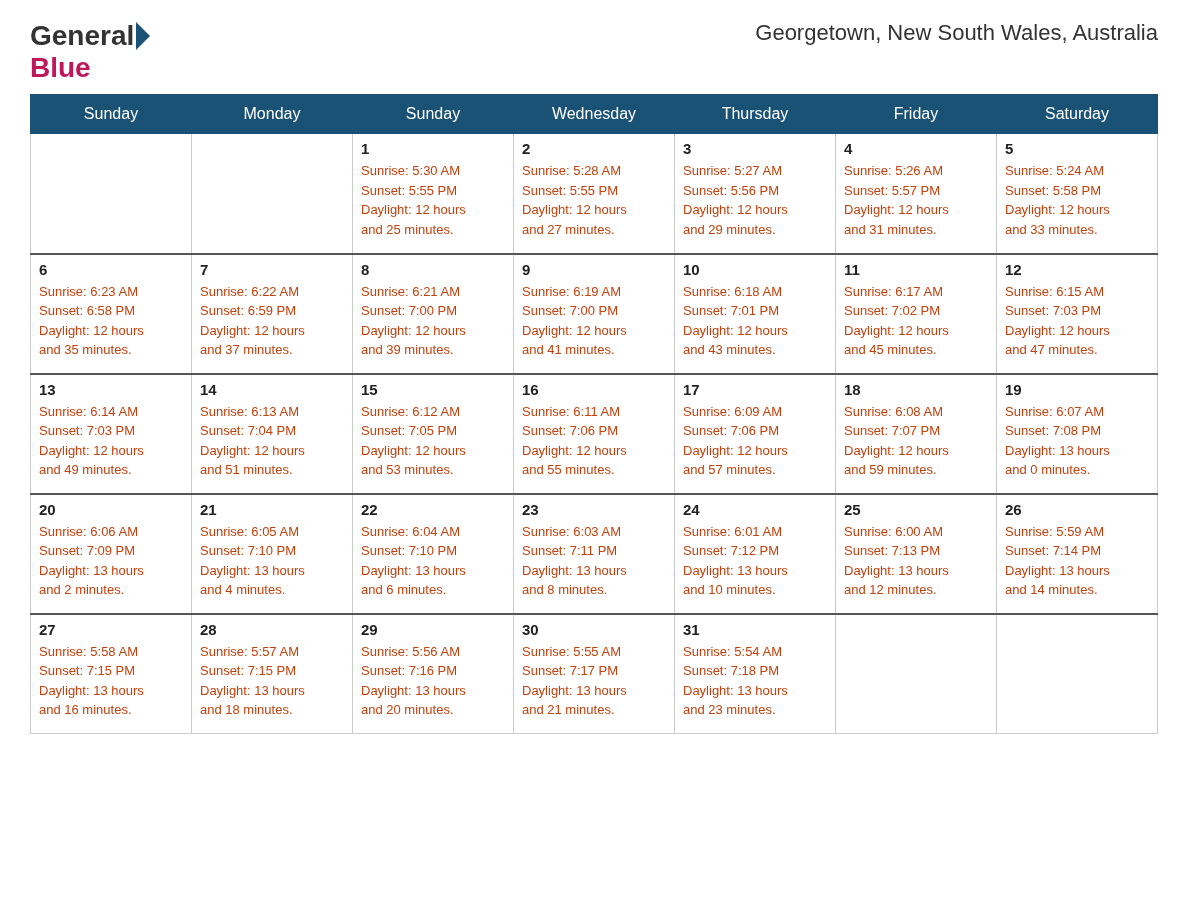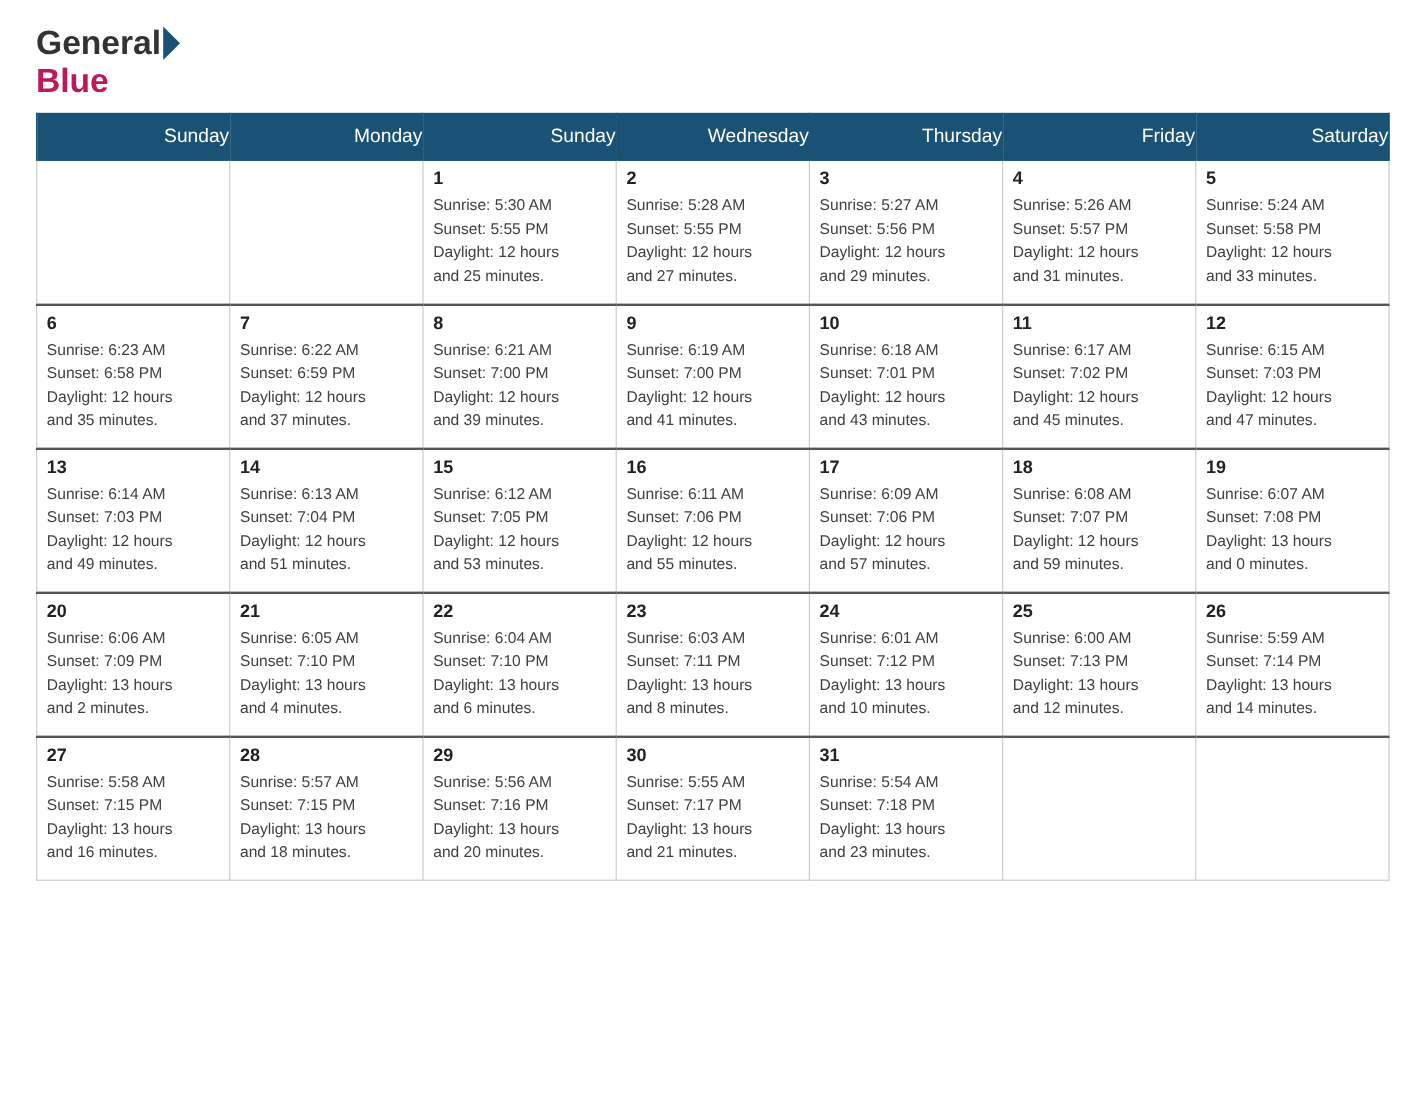--- a/index.html
+++ b/index.html
@@ -61,21 +61,21 @@
       width: 100%;
       border-collapse: collapse;
       border: 1px solid #aaa;
     }
     .calendar th {
       background-color: #1a5276;
       color: #fff;
       font-size: 16px;
       font-weight: normal;
       padding: 10px 0;
-      text-align: right;
+      text-align: center;
       border: 1px solid #1a5276;
     }
     .calendar td {
       vertical-align: top;
       border: 1px solid #ccc;
       padding: 6px 8px;
       font-size: 13px;
       color: #222;
       width: 14.28%;
       min-height: 110px;
@@ -83,21 +83,21 @@
     }
     .day-number {
       font-size: 15px;
       font-weight: bold;
       color: #222;
       margin-bottom: 4px;
     }
     .day-info {
       font-size: 13px;
       line-height: 1.5;
-      color: #404040;
+      color: #c2410c;
     }
     .empty-cell {
       background: #fff;
     }
     .row-separator td {
       border-top: 2px solid #555;
     }
   </style>
 </head>
 <body>
@@ -106,20 +106,21 @@
   <div class="logo-area">
     <div class="logo-text">
       <span class="logo-general">General</span>
       <span class="logo-triangle"></span>
     </div>
     <div>
       <span class="logo-blue">Blue</span>
     </div>
   </div>
   <div class="title-area">
+    <div class="subtitle">Georgetown, New South Wales, Australia</div>
   </div>
 </div>
 
 <table class="calendar">
   <thead>
     <tr>
 
     <th>Sunday</th>
         <th>Monday</th>
         <th>Sunday</th>

